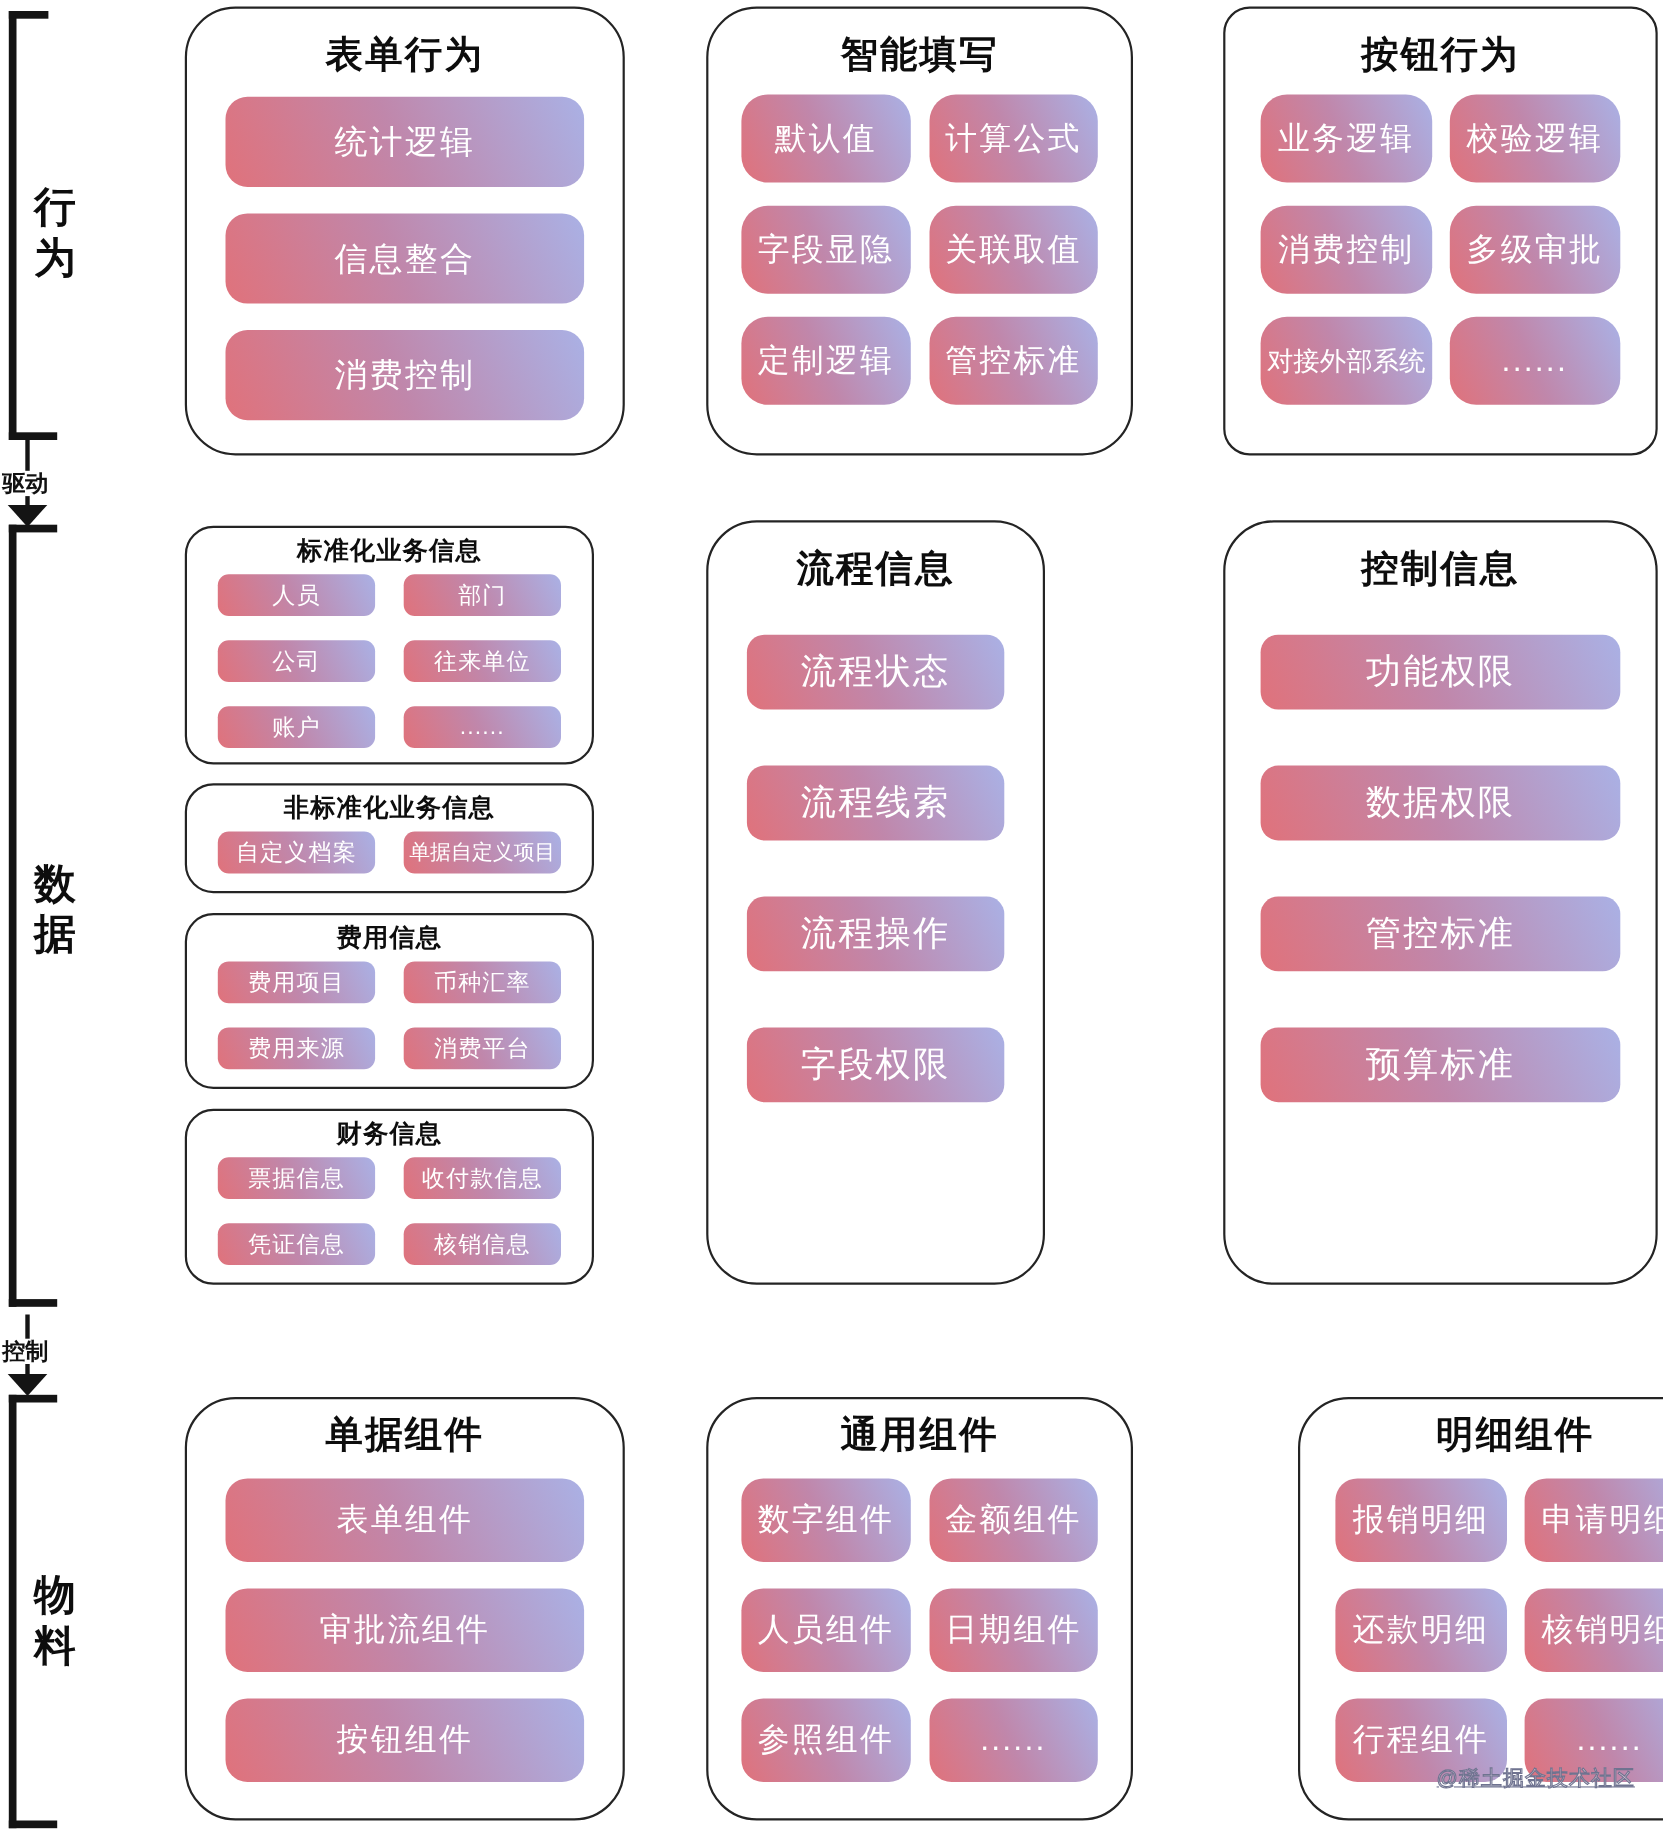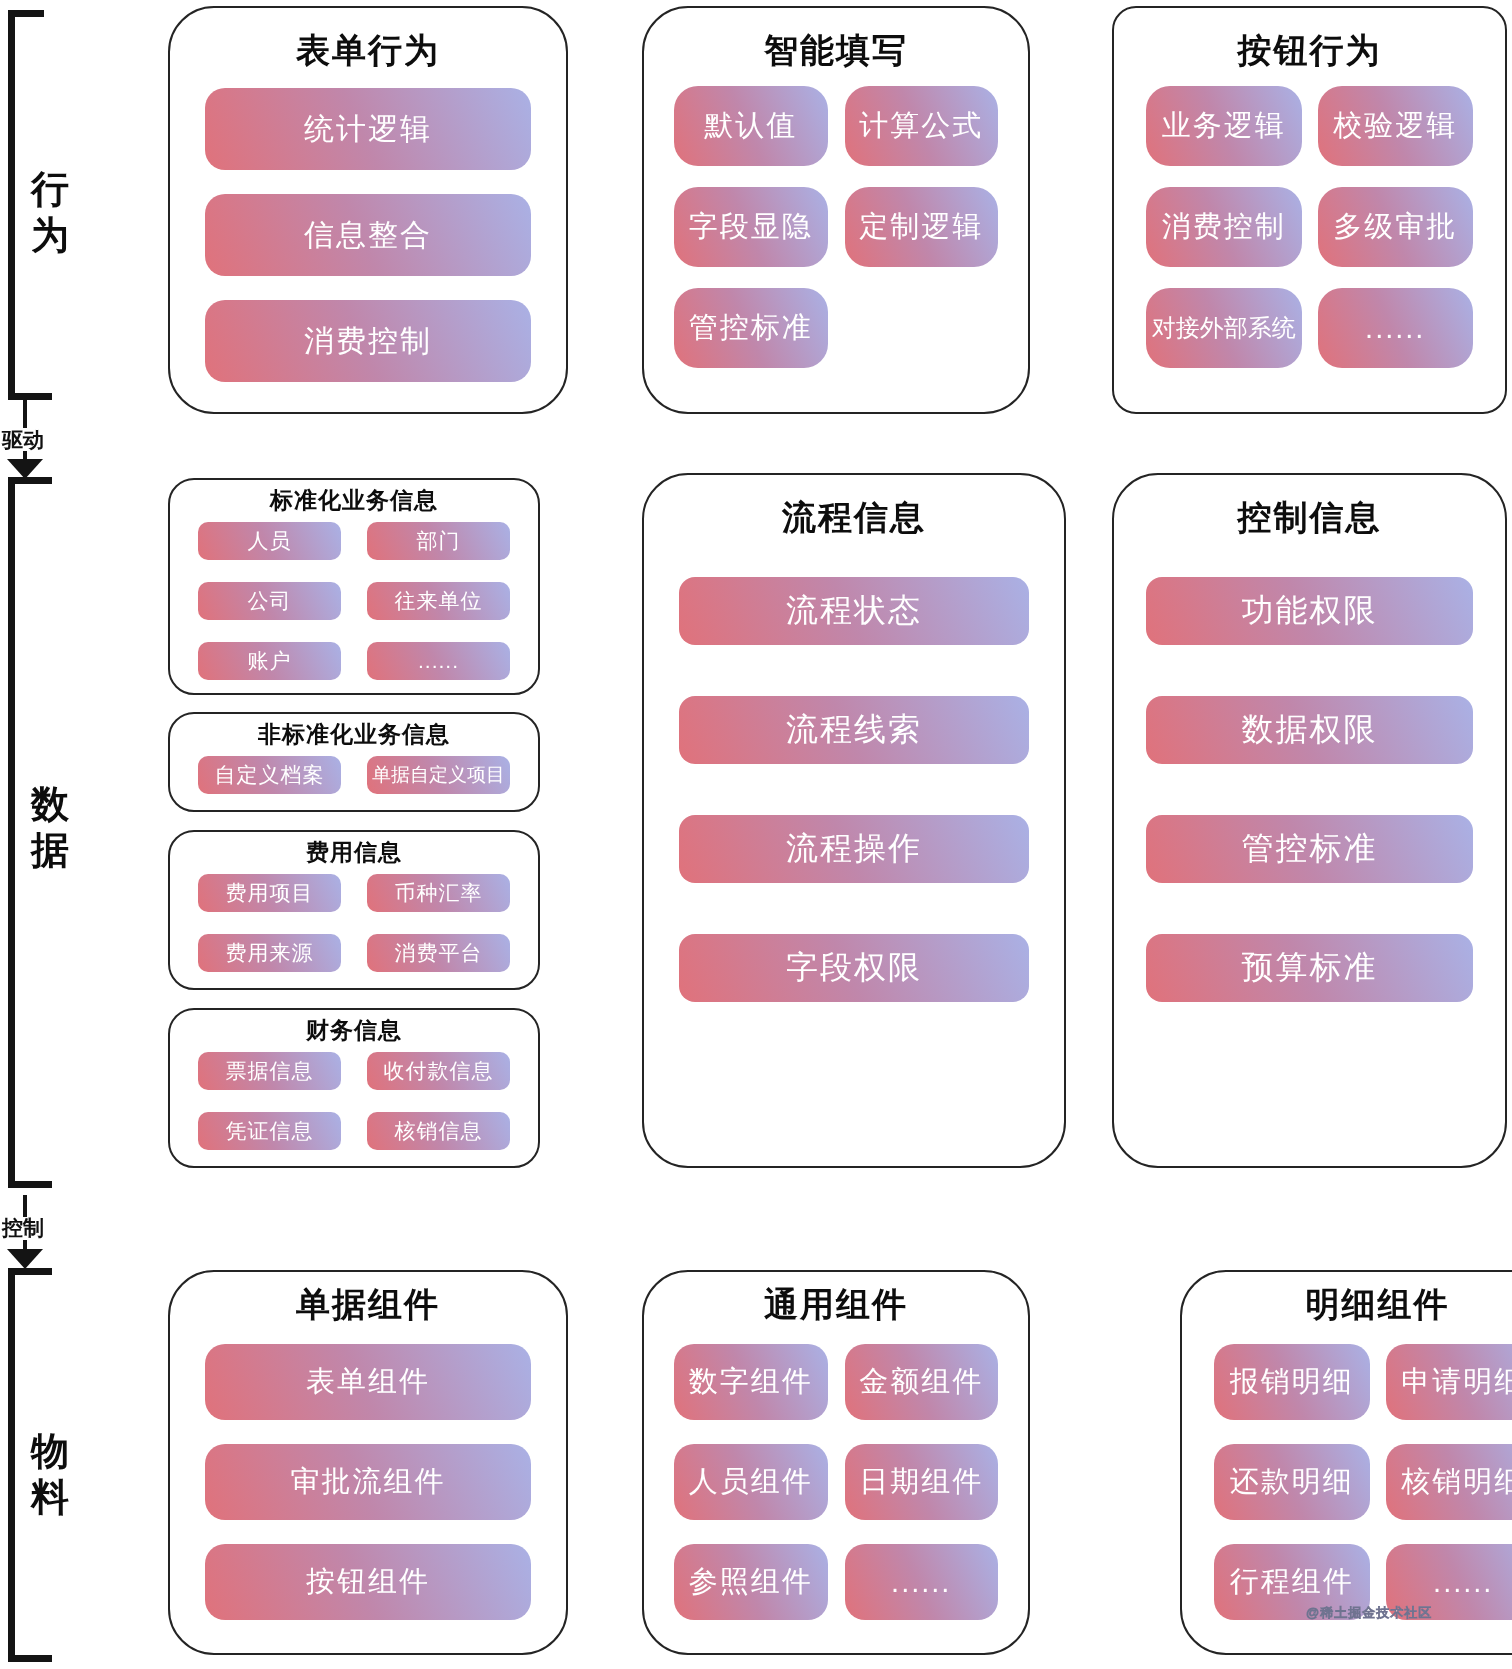--- a/index.html
+++ b/index.html
@@ -53,22 +53,22 @@
   .inner-grid-top{margin:16px 30px 0;column-gap:17px;row-gap:21px;}
   .inner-grid-top3{margin:16px 32px 0;column-gap:16px;row-gap:21px;}
   .inner-sm{margin:8px 28px 0;column-gap:26px;row-gap:22px;}
   .inner-mid{margin:40px 35px 0;gap:51px;}
   .inner-mid3{margin:40px 32px 0;gap:51px;}
   .inner-bot{margin:20px 35px 0;gap:24px;}
   .inner-grid-bot{margin:20px 30px 0;column-gap:17px;row-gap:24px;}
   .inner-grid-bot3{margin:20px 32px 0;column-gap:16px;row-gap:24px;}
   
   .watermark{
-    position:absolute;left:1306px;top:1604px;font-size:13px;letter-spacing:1px;
-    color:rgba(255,255,255,0.55);-webkit-text-stroke:1px #6f7390;white-space:nowrap;
+    position:absolute;left:1306px;top:1604px;font-size:19px;letter-spacing:1px;
+    color:rgba(255,255,255,0.55);-webkit-text-stroke:1px #6f7390;white-space:nowrap;text-decoration:underline;
   }
 </style>
 </head>
 <body>
 
 <div class="canvas">
 
   <div class="bracket" style="top:10px;height:390px;">
     <i class="tick t len36"></i>
     <i class="tick b len44"></i>
@@ -105,20 +105,21 @@
       <div class="pill h82">消费控制</div>
     </div>
   </section>
 
   <section class="card" style="left:642px;top:6px;width:388px;height:408px;">
     <h2 class="card-title pt22">智能填写</h2>
     <div class="grid inner-grid-top">
       <div class="pill h80">默认值</div>
       <div class="pill h80">计算公式</div>
       <div class="pill h80">字段显隐</div>
+      <div class="pill h80">关联取值</div>
       <div class="pill h80">定制逻辑</div>
       <div class="pill h80">管控标准</div>
     </div>
   </section>
 
   <section class="card" style="left:1112px;top:6px;width:395px;height:408px;border-radius:24px;">
     <h2 class="card-title pt22">按钮行为</h2>
     <div class="grid inner-grid-top3">
       <div class="pill h80">业务逻辑</div>
       <div class="pill h80">校验逻辑</div>
@@ -162,21 +163,21 @@
   <section class="card small" style="left:168px;top:1008px;width:372px;height:160px;">
     <h2 class="card-title pt7">财务信息</h2>
     <div class="grid inner-sm">
       <div class="pill h38">票据信息</div>
       <div class="pill h38">收付款信息</div>
       <div class="pill h38">凭证信息</div>
       <div class="pill h38">核销信息</div>
     </div>
   </section>
 
-  <section class="card" style="left:642px;top:473px;width:424px;height:695px;">
+  <section class="card" style="left:642px;top:473px;width:308px;height:695px;">
     <h2 class="card-title pt20">流程信息</h2>
     <div class="stack inner-mid">
       <div class="pill h68">流程状态</div>
       <div class="pill h68">流程线索</div>
       <div class="pill h68">流程操作</div>
       <div class="pill h68">字段权限</div>
     </div>
   </section>
 
   <section class="card" style="left:1112px;top:473px;width:395px;height:695px;">

